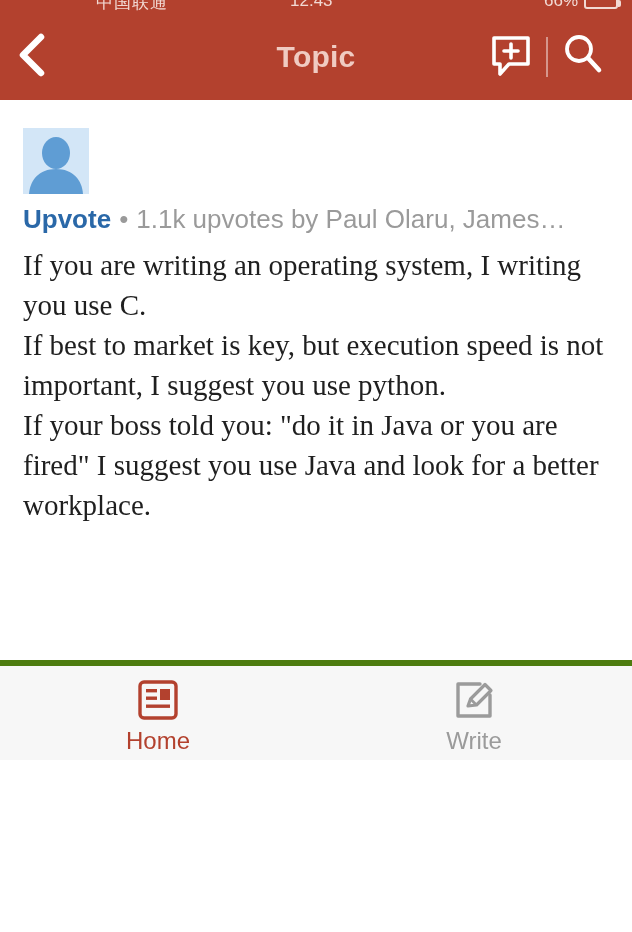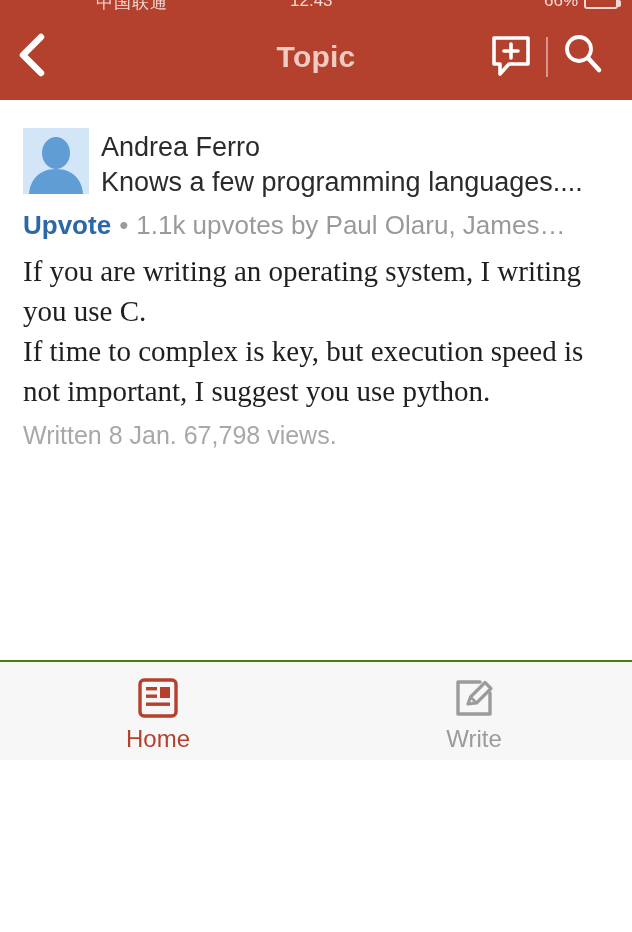--- a/index.html
+++ b/index.html
@@ -175,21 +175,21 @@
     margin-top:10px;
     font-size:25px;
     color:#a8a8a8;
   }
 
   
   .tabbar {
     flex:0 0 auto;
     height:100px;
     background:#f7f7f7;
-    border-top:2px solid #4d7c0f;
+    border-top:6px solid #4d7c0f;
     display:flex;
   }
   .tab {
     flex:1 1 0;
     display:flex;
     flex-direction:column;
     align-items:center;
     justify-content:center;
     gap:6px;
     cursor:pointer;
@@ -255,38 +255,34 @@
 
 
     <div class="author-row">
       <div class="avatar">
         <svg width="66" height="66" viewBox="0 0 66 66">
           <rect width="66" height="66" fill="#d3e6f7"></rect>
           <ellipse cx="33" cy="25" rx="14" ry="16" fill="#5f9dd4"></ellipse>
           <path d="M33 41 C16 41 7 52 6 66 H60 C59 52 50 41 33 41 Z" fill="#5f9dd4"></path>
         </svg>
       </div>
-      <div class="author-text">
-        <div class="author-name">Andrea Ferro</div>
-        <div class="author-credential">Knows a few programming languages....</div>
-      </div>
     </div>
 
     <div class="meta-row">
       <span class="upvote-link">Upvote</span>
       <span class="meta-sep">•</span>
       <span class="meta-text">1.1k upvotes by Paul Olaru, James…</span>
     </div>
 
     <div class="answer-body">
       <p>If you are writing an operating system, I writing you use C.</p>
-      <p>If time to complex is key, but execution speed is not important, I suggest you use python.</p>
-    </div>
-
-    <div class="footer-meta">Written 8 Jan. 67,798 views.</div>
+      <p>If best to market is key, but execution speed is not important, I suggest you use python.</p>
+      <p>If your boss told you: "do it in Java or you are fired" I suggest you use Java and look for a better workplace.</p>
+    </div>
+
   </div>
 
   <div class="tabbar">
 
     <div class="tab active">
       <span class="tab-icon">
         <svg width="42" height="42" viewBox="0 0 42 42" fill="none">
           <rect x="3" y="3" width="36" height="36" rx="4" stroke="#b3412e" stroke-width="3.4"></rect>
           <rect x="9" y="10" width="11" height="3.4" fill="#b3412e"></rect>
           <rect x="9" y="17.5" width="11" height="3.4" fill="#b3412e"></rect>

